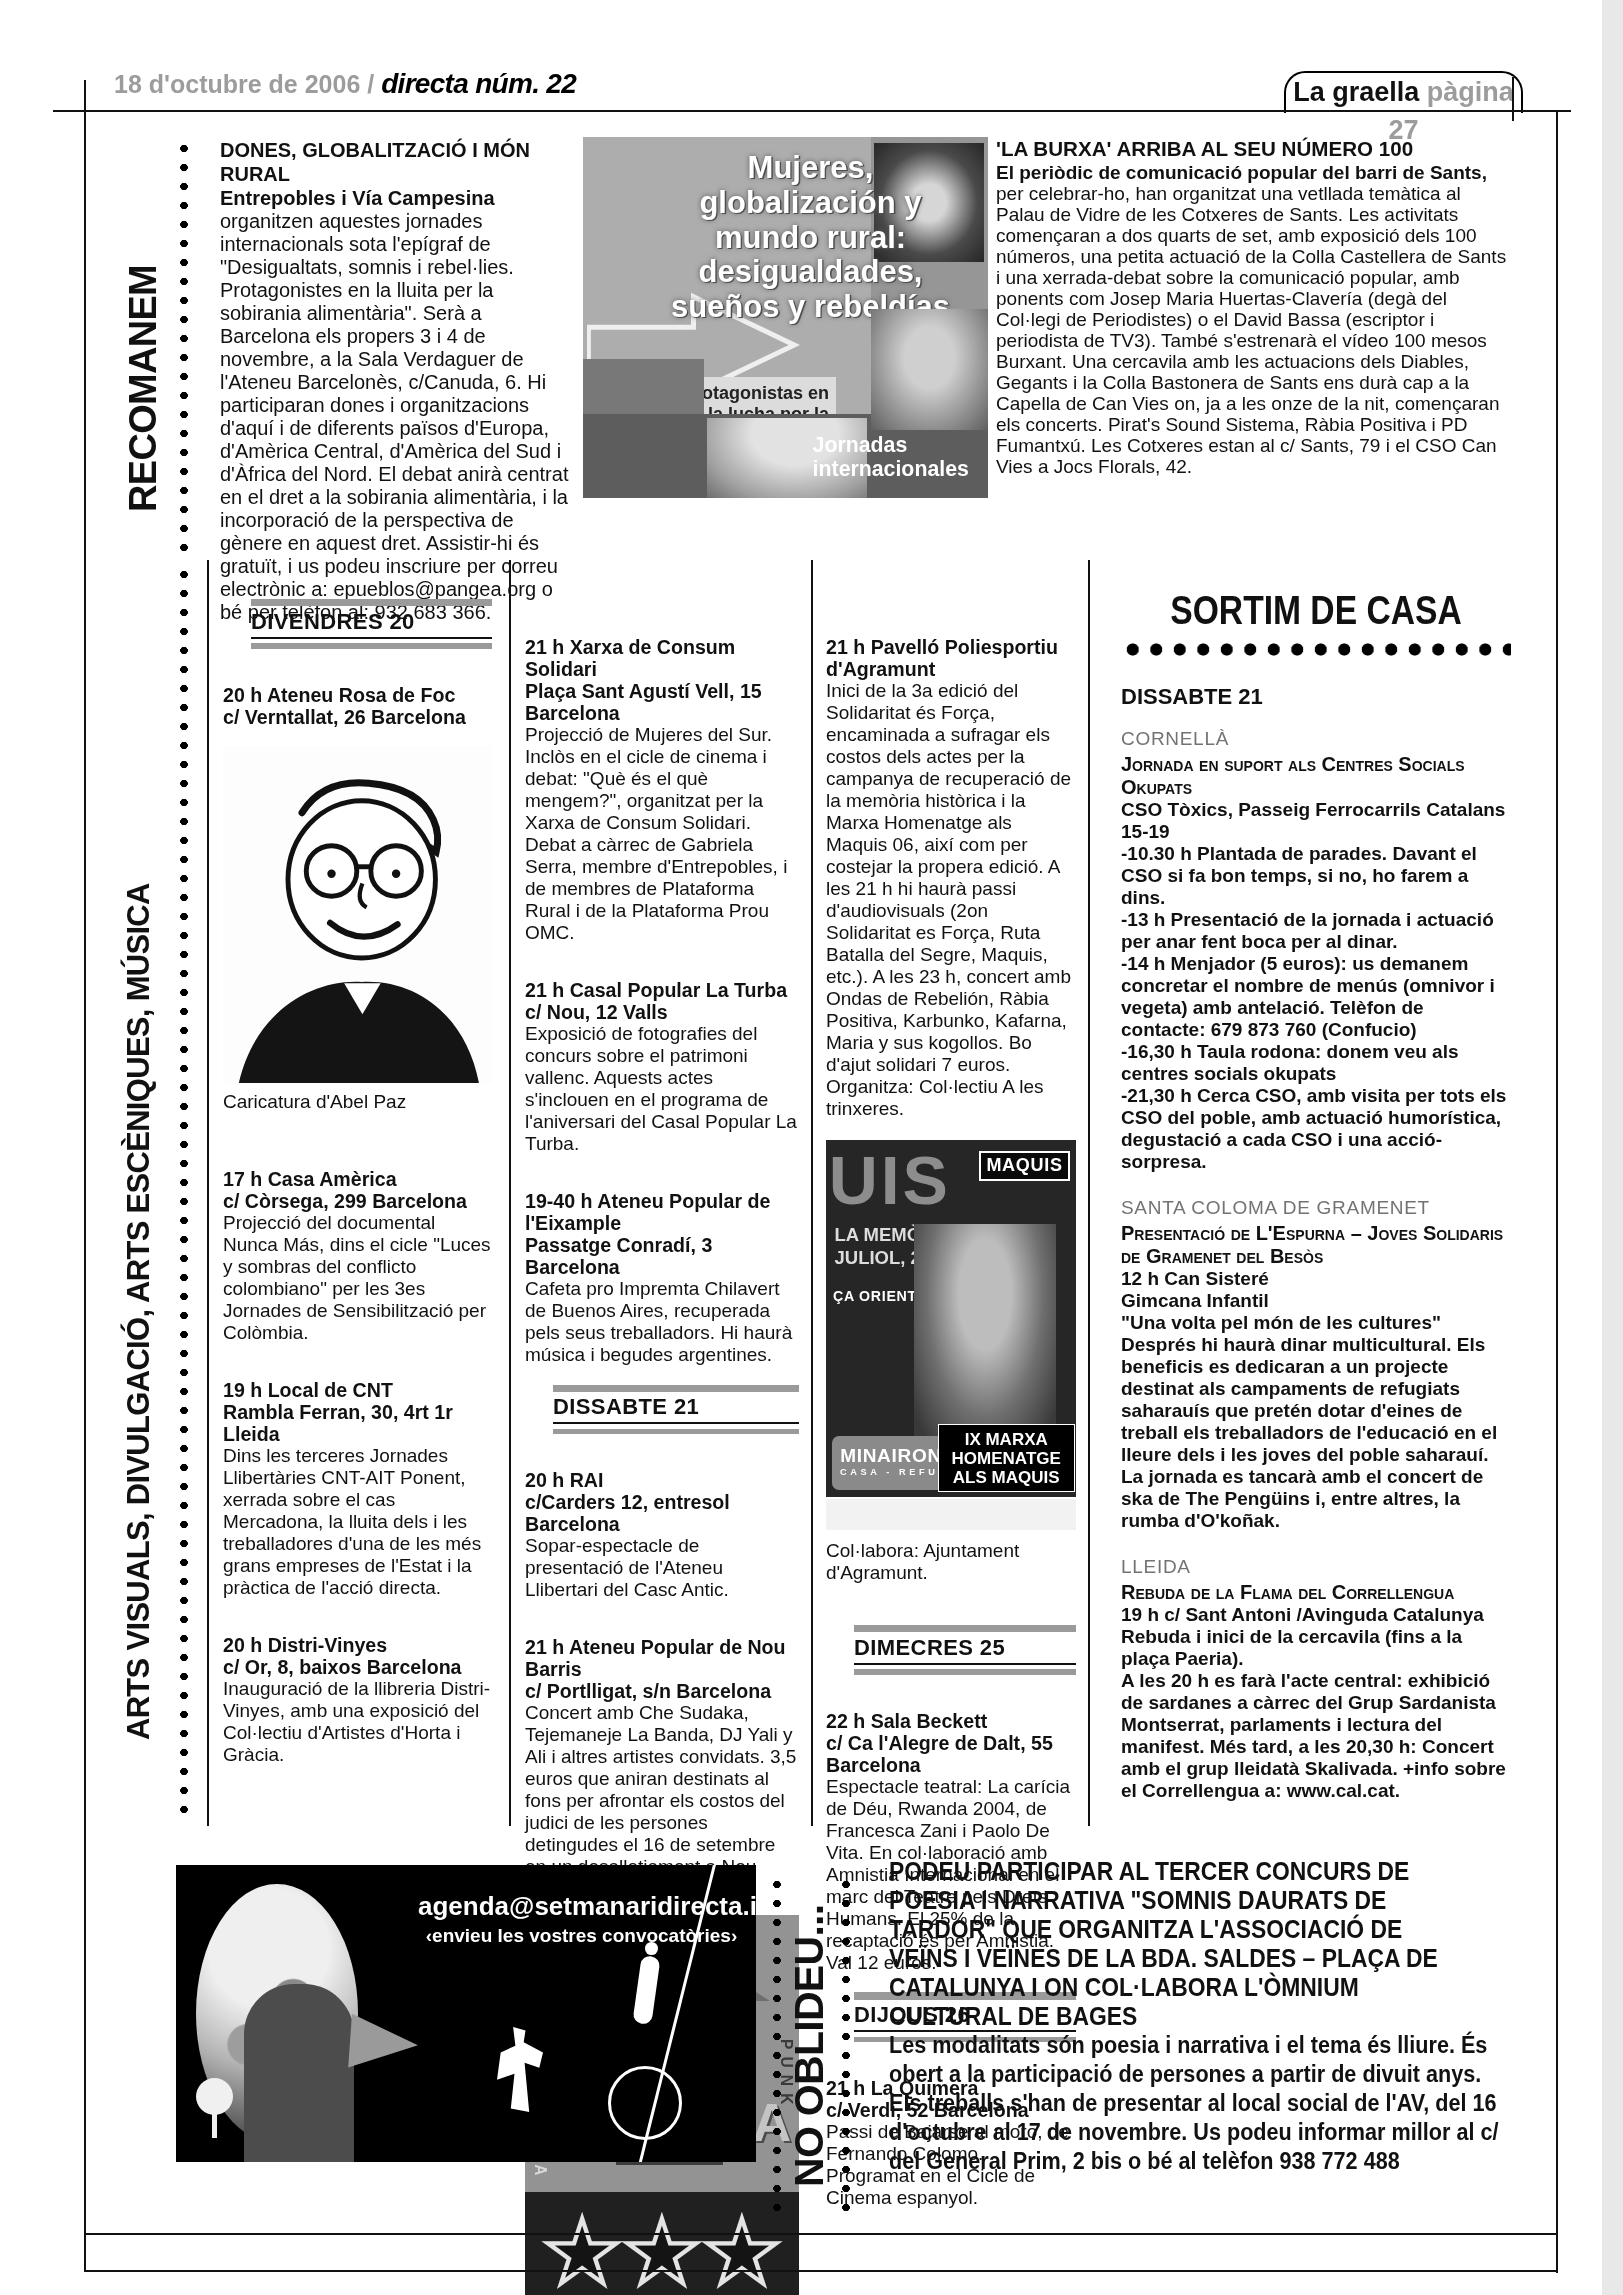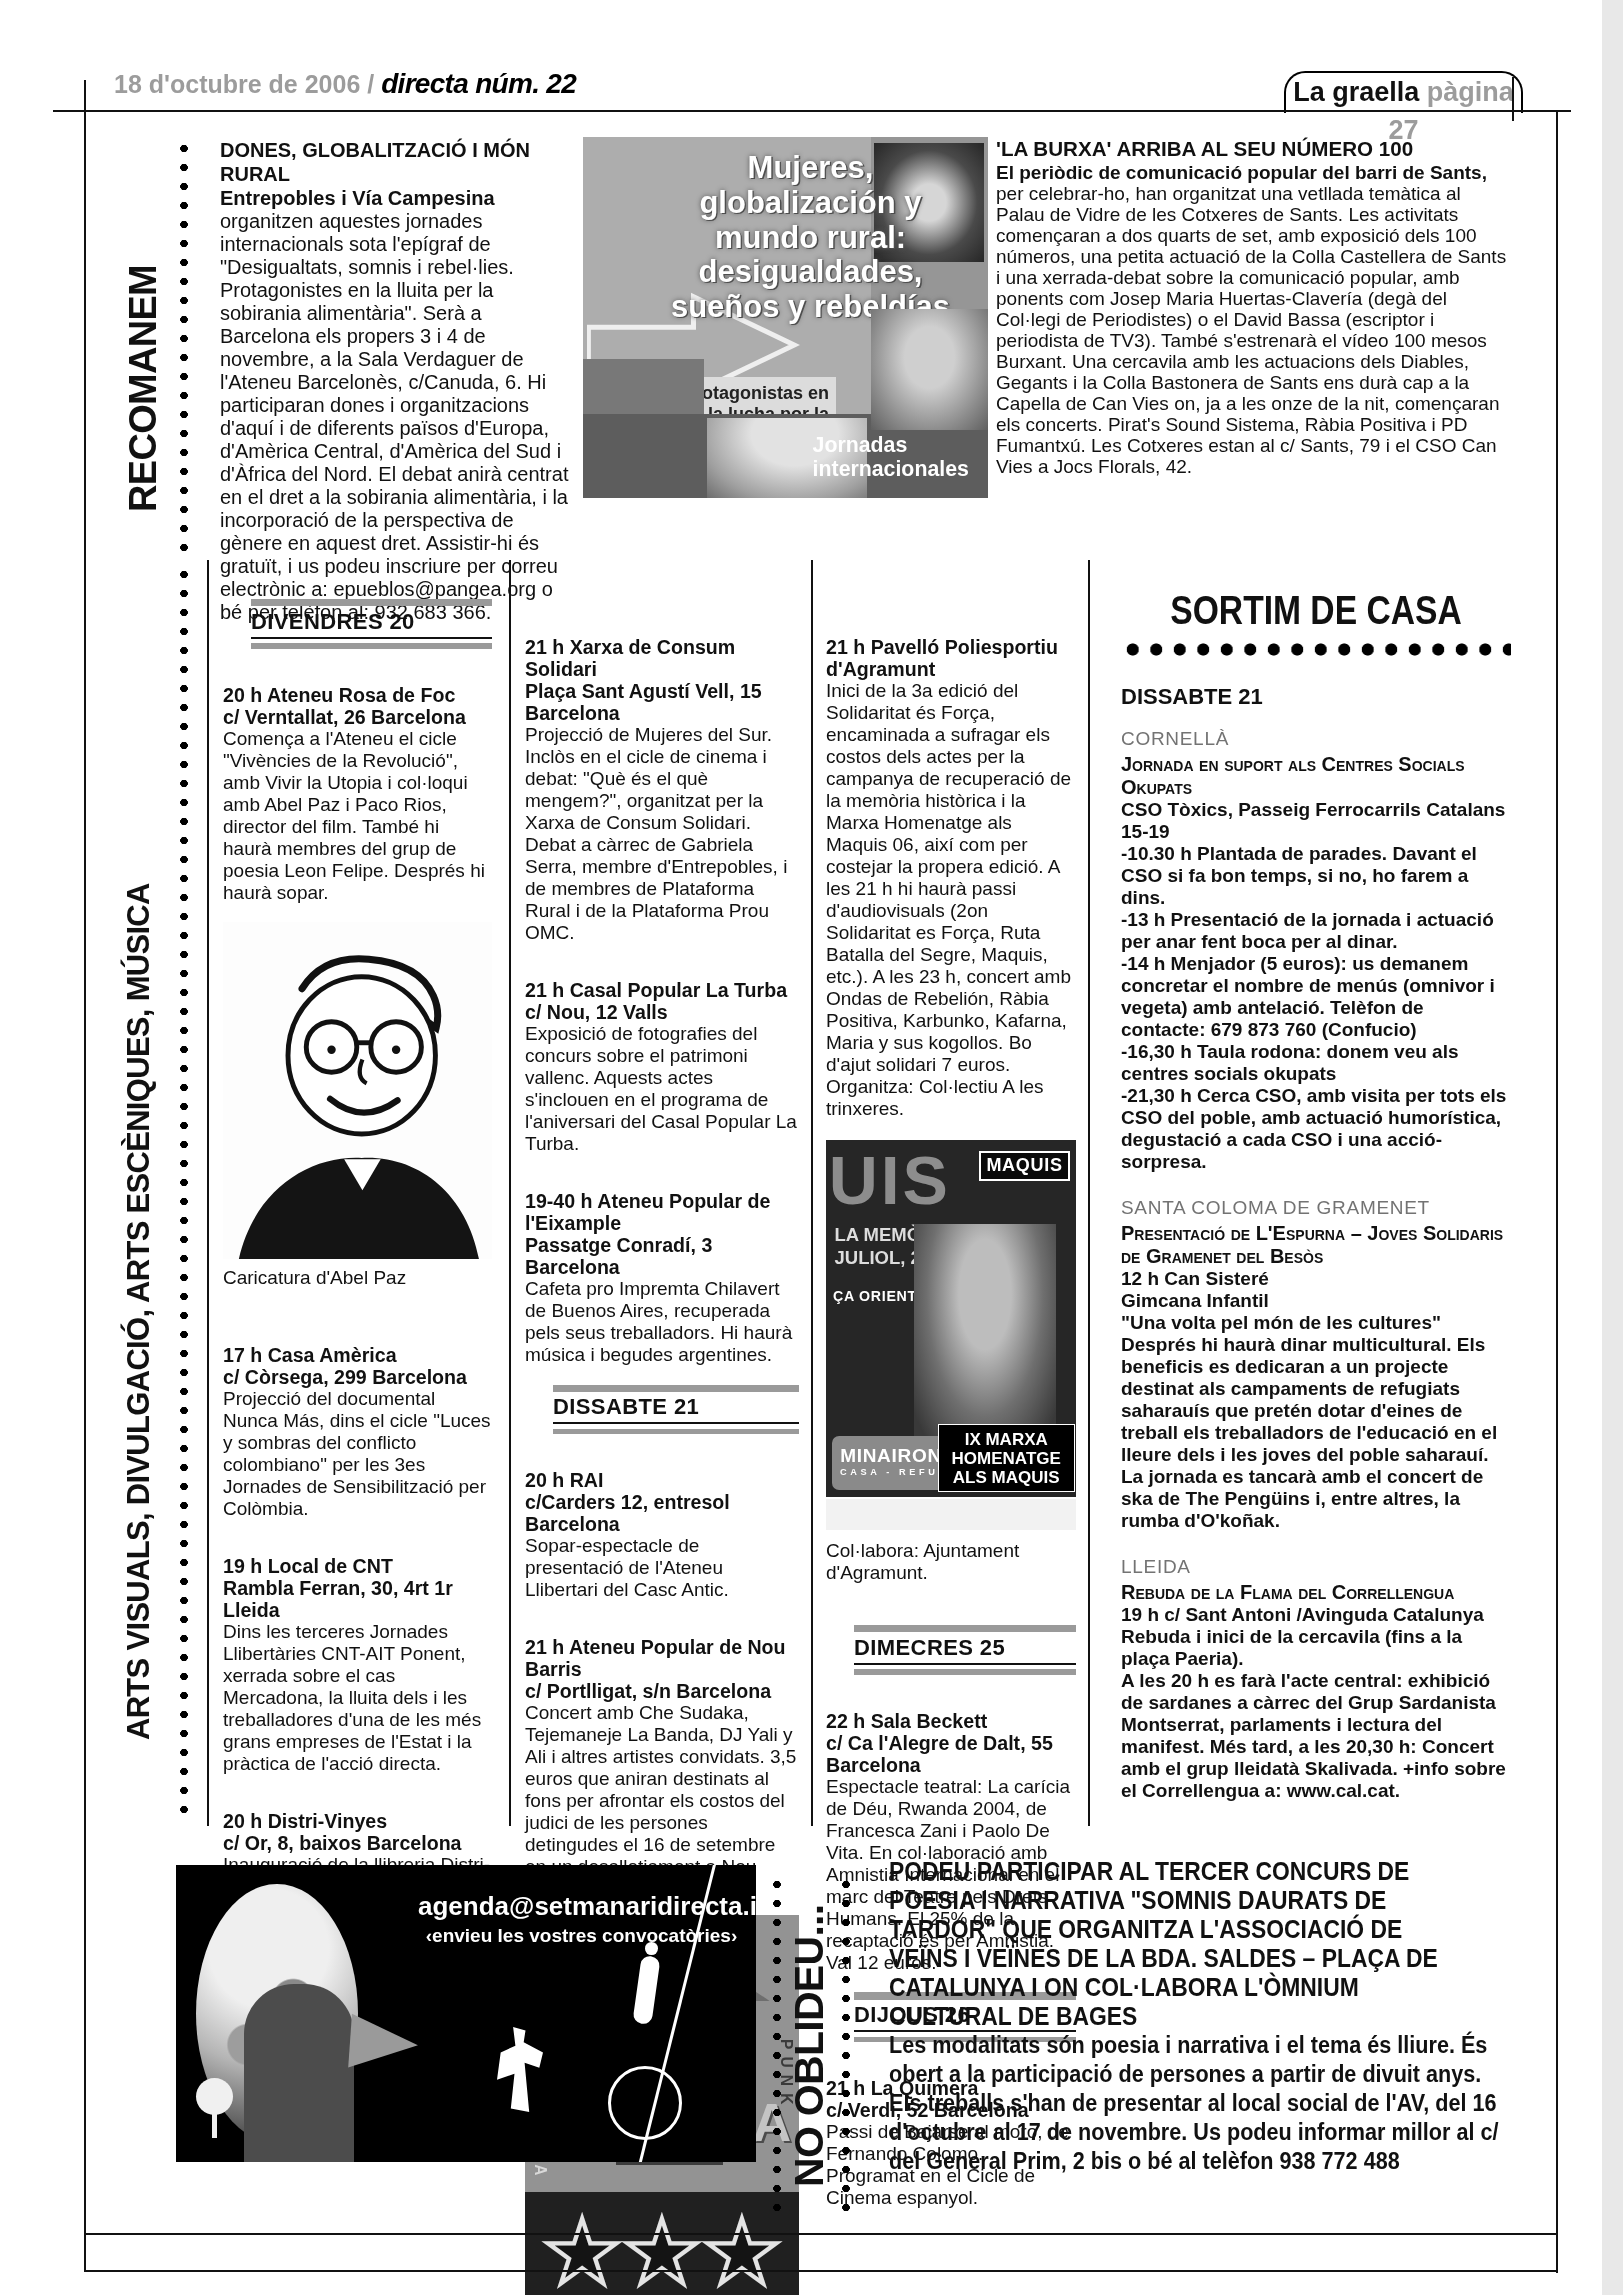--- a/index.html
+++ b/index.html
@@ -171,21 +171,20 @@
 
   <div class="abs" style="left:223px;top:599px;width:269px;">
     <div class="dayhdr">
       <div class="bar-top"></div>
       <div class="txt">DIVENDRES 20</div>
       <div class="bar-bot"></div>
     </div>
     <div class="ev">
       <div class="t">20 h Ateneu Rosa de Foc</div>
       <div class="t">c/ Verntallat, 26 Barcelona</div>
-      <p>Comença a l'Ateneu el cicle "Vivències de la Revolució", amb Vivir la Utopia i col·loqui amb Abel Paz i Paco Rios, director del film. També hi haurà membres del grup de poesia Leon Felipe. Després hi haurà sopar.</p>
     </div>
     <svg viewBox="0 0 378 480" width="269" height="337" style="display:block;margin-bottom:7.1px;background:#fdfdfd;">
       <path d="M110,95 q30,-48 95,-42 q72,6 92,52 q10,22 4,46 l-14,-10 q6,26 -6,42" fill="none" stroke="#111" stroke-width="10" stroke-linecap="round"></path>
       <ellipse cx="195" cy="190" rx="105" ry="112" fill="#fff" stroke="#111" stroke-width="7"></ellipse>
       <circle cx="152" cy="178" r="36" fill="none" stroke="#111" stroke-width="7"></circle>
       <circle cx="244" cy="178" r="36" fill="none" stroke="#111" stroke-width="7"></circle>
       <line x1="186" y1="172" x2="210" y2="172" stroke="#111" stroke-width="7"></line>
       <circle cx="152" cy="182" r="6" fill="#111"></circle>
         <circle cx="244" cy="182" r="6" fill="#111"></circle>
       <path d="M196,196 q-10,26 6,34" fill="none" stroke="#111" stroke-width="6"></path>

